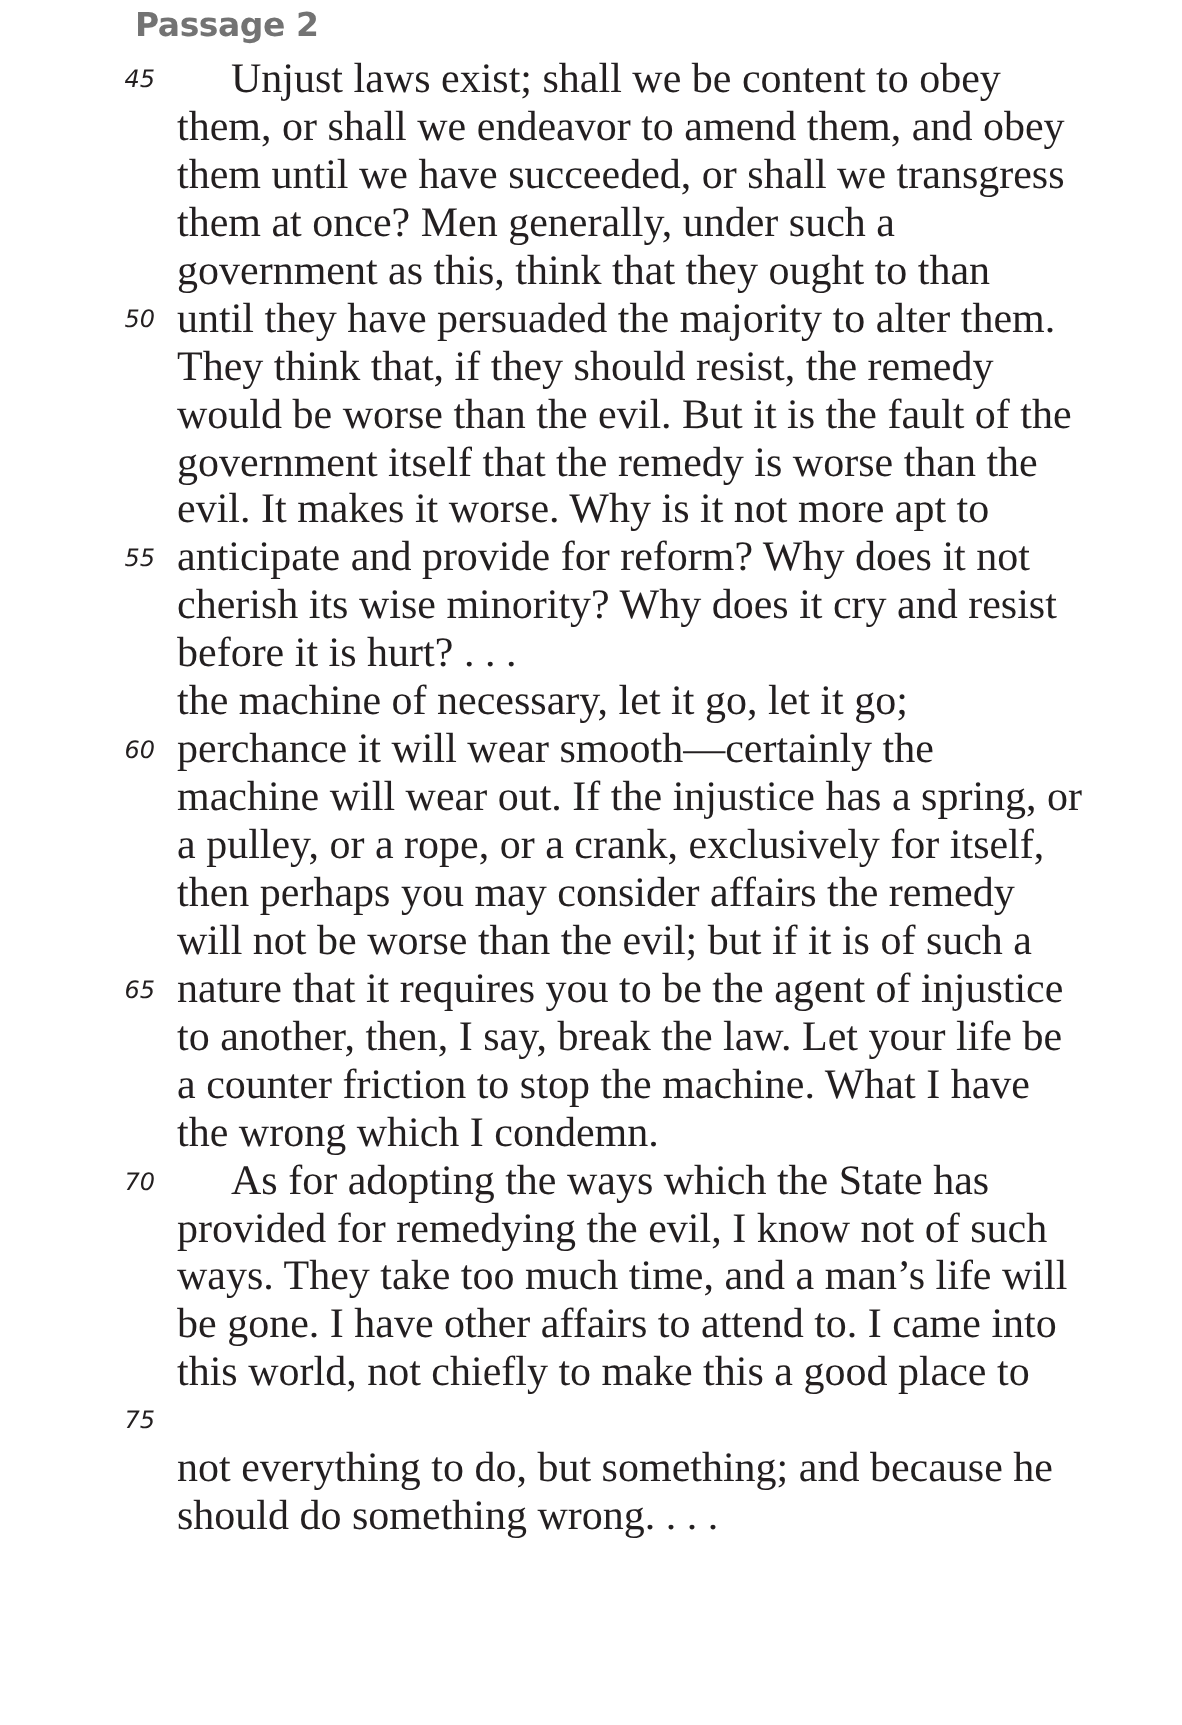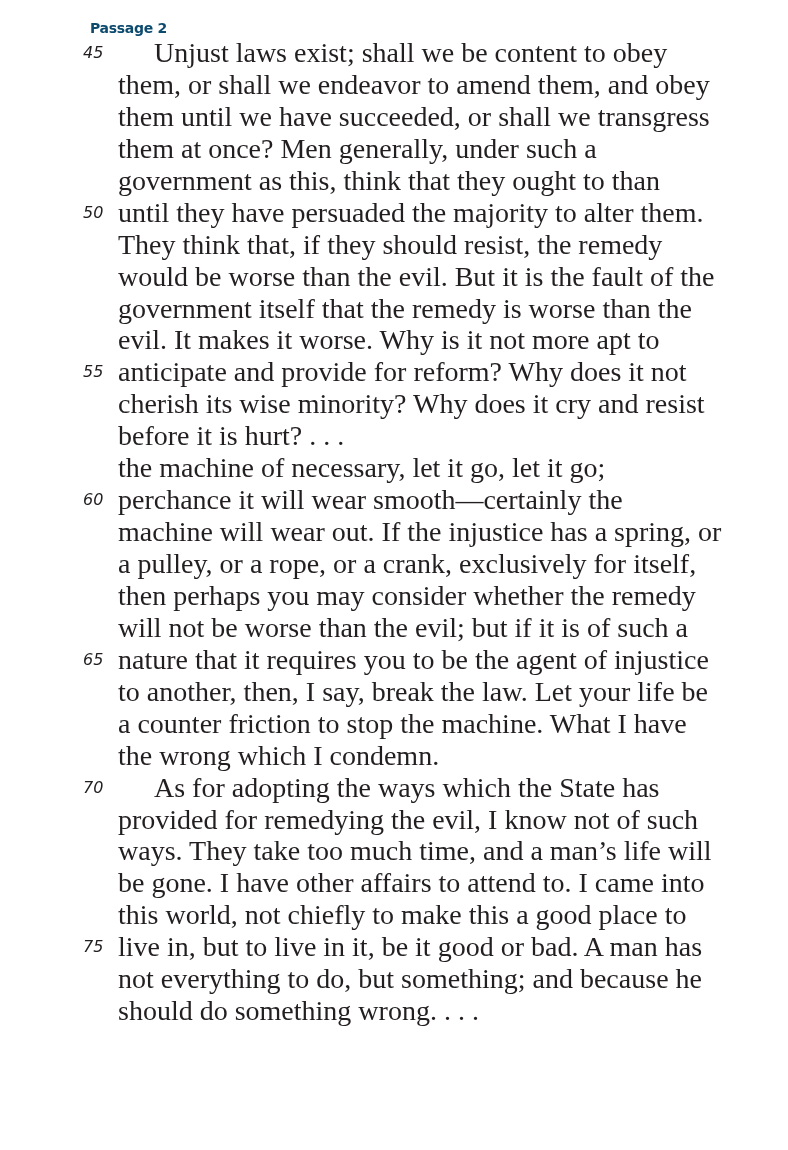--- a/index.html
+++ b/index.html
@@ -1,20 +1,20 @@
 <!DOCTYPE html>
 <html><head>
 <meta charset="utf-8">
 <style>
   html, body { margin:0; padding:0; background:#ffffff; }
   body { width:788px; height:1150px; position:relative; overflow:hidden; }
   .title {
-    position:absolute; left:90px; top:20px;
-    font-family:"DejaVu Sans", sans-serif; font-weight:bold; font-size:14px;
-    color:#0c4a6e; letter-spacing:-0.3px;
+    position:absolute; left:90px; top:5px;
+    font-family:"DejaVu Sans", sans-serif; font-weight:bold; font-size:22px;
+    color:#737373; letter-spacing:-0.3px;
   }
   .lines { position:absolute; left:0; top:37px; width:788px;padding-left:28px; }
   .line {
     position:relative; height:31.94px; line-height:31.94px;
     white-space:nowrap;
   }
   .num {
     position:absolute; left:55px; top:0; width:30px;
     font-family:"DejaVu Sans", sans-serif; font-style:italic; font-size:16px;
     color:#231f20;
@@ -94,21 +94,21 @@
     <div class="line">
       <span class="num"></span>
       <span class="txt">machine will wear out. If the injustice has a spring, or</span>
     </div>
     <div class="line">
       <span class="num"></span>
       <span class="txt">a pulley, or a rope, or a crank, exclusively for itself,</span>
     </div>
     <div class="line">
       <span class="num"></span>
-      <span class="txt">then perhaps you may consider whether the remedy</span>
+      <span class="txt">then perhaps you may consider affairs the remedy</span>
     </div>
     <div class="line">
       <span class="num"></span>
       <span class="txt">will not be worse than the evil; but if it is of such a</span>
     </div>
     <div class="line">
       <span class="num">65</span>
       <span class="txt">nature that it requires you to be the agent of injustice</span>
     </div>
     <div class="line">
@@ -138,21 +138,20 @@
     <div class="line">
       <span class="num"></span>
       <span class="txt">be gone. I have other affairs to attend to. I came into</span>
     </div>
     <div class="line">
       <span class="num"></span>
       <span class="txt">this world, not chiefly to make this a good place to</span>
     </div>
     <div class="line">
       <span class="num">75</span>
-      <span class="txt">live in, but to live in it, be it good or bad. A man has</span>
     </div>
     <div class="line">
       <span class="num"></span>
       <span class="txt">not everything to do, but something; and because he</span>
     </div>
     <div class="line">
       <span class="num"></span>
       <span class="txt">should do something wrong. . . .</span>
     </div>
   </div>

